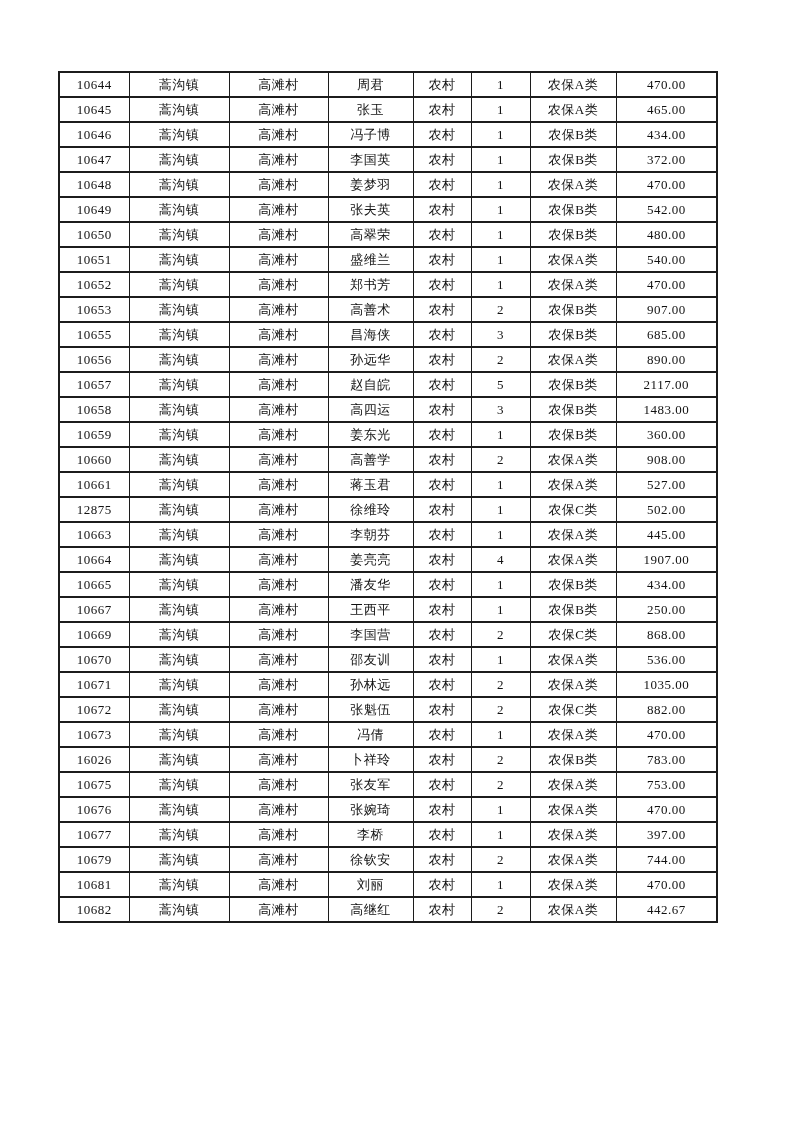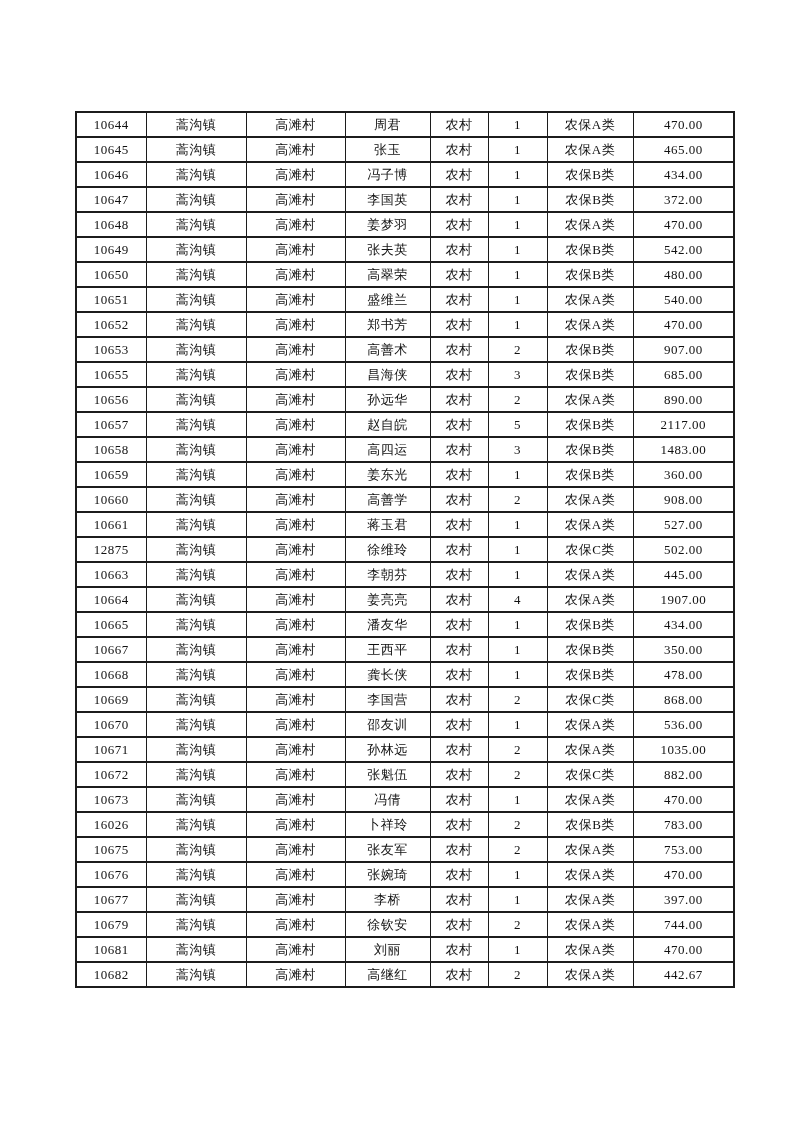--- a/index.html
+++ b/index.html
@@ -9,23 +9,22 @@
   body {
     width: 793px;
     height: 1122px;
     background: #ffffff;
     position: relative;
     font-family: "Liberation Serif", "DejaVu Serif", serif;
     color: #111111;
   }
   .sheet {
     position: absolute;
-    left: 75px;
+    left: 58px;
     top: 71px;
-    margin-top: 40px;
   }
   table.roster {
     border-collapse: collapse;
     table-layout: fixed;
     width: 658px;
   }
   table.roster td {
     border-left: 1px solid #1c1c1c;
     border-right: 1px solid #1c1c1c;
     border-top: 2px solid #1c1c1c;
@@ -280,31 +279,21 @@
           <td class="num">434.00</td>
         </tr>
         <tr>
           <td class="num">10667</td>
           <td>蒿沟镇</td>
           <td>高滩村</td>
           <td>王西平</td>
           <td>农村</td>
           <td class="num">1</td>
           <td>农保B类</td>
-          <td class="num">350.00</td>
-        </tr>
-        <tr>
-          <td class="num">10668</td>
-          <td>蒿沟镇</td>
-          <td>高滩村</td>
-          <td>龚长侠</td>
-          <td>农村</td>
-          <td class="num">1</td>
-          <td>农保B类</td>
-          <td class="num">478.00</td>
+          <td class="num">250.00</td>
         </tr>
         <tr>
           <td class="num">10669</td>
           <td>蒿沟镇</td>
           <td>高滩村</td>
           <td>李国营</td>
           <td>农村</td>
           <td class="num">2</td>
           <td>农保C类</td>
           <td class="num">868.00</td>

